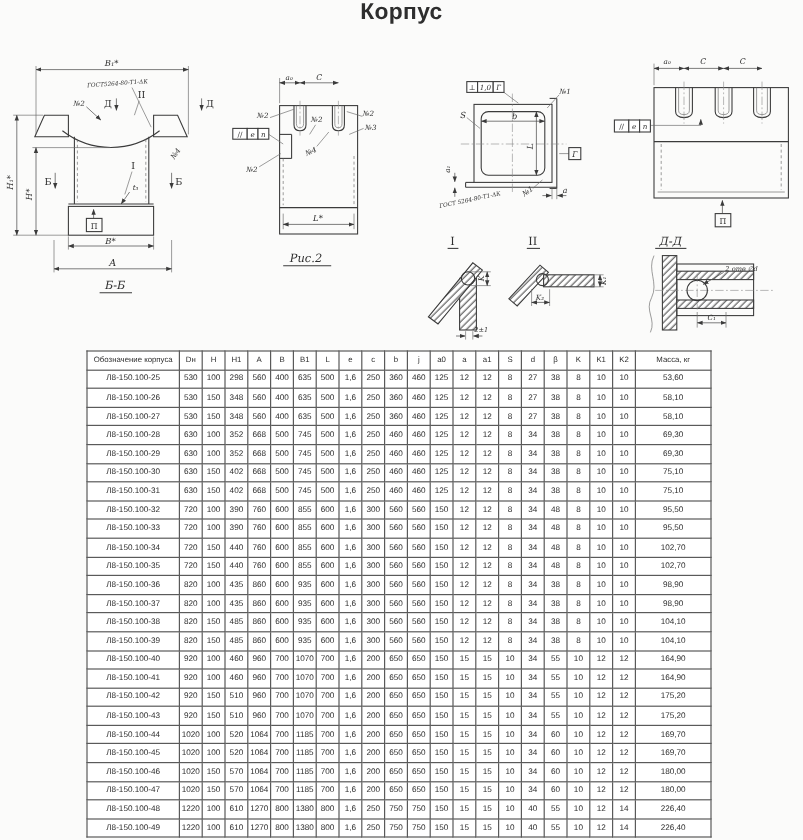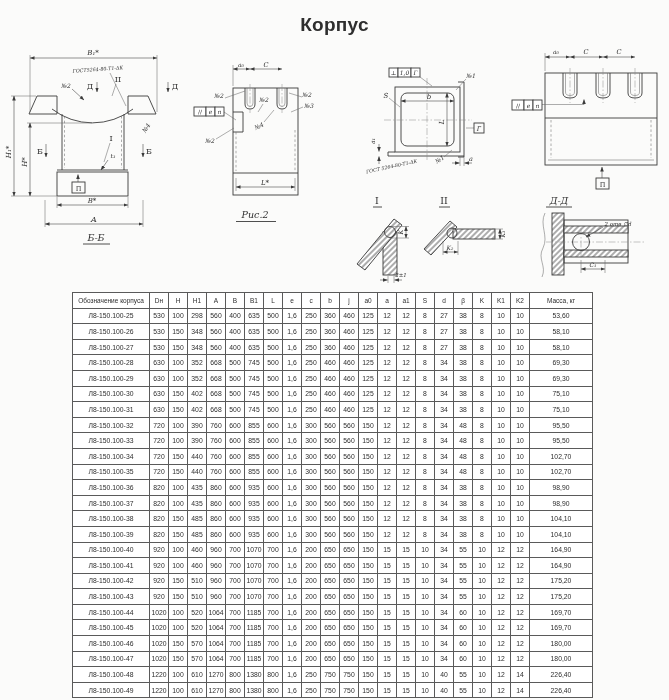--- a/index.html
+++ b/index.html
@@ -1,18 +1,18 @@
 <!DOCTYPE html>
 <html><head>
 <meta charset="utf-8">
 <style>
   html,body{margin:0;padding:0}
   body{width:669px;height:700px;background:#fbfbfa;position:relative;overflow:hidden;
        font-family:"Liberation Sans",sans-serif}
-  .title{position:absolute;top:14px;left:0;width:669px;text-align:center;
+  .title{position:absolute;top:0;left:0;width:669px;text-align:center;
          font-size:19px;font-weight:600;color:#2e2e2e;letter-spacing:.3px}
   svg{position:absolute;left:0;top:0}
   
   .ln{stroke:#3b3b3b;stroke-width:.9;fill:none}
   .tn{stroke:#6a6a6a;stroke-width:.55;fill:none}
   .dash{stroke-dasharray:2.5 2.2}
   .dim{stroke:#4a4a4a;stroke-width:.6;fill:none}
   .cl{stroke:#8a8a8a;stroke-width:.5;fill:none;stroke-dasharray:7 2 1.5 2}
   .hatch{fill:url(#hat);stroke:#3b3b3b;stroke-width:.9}
   text{font-family:"DejaVu Serif",serif;font-style:italic;fill:#2f2f2f;

